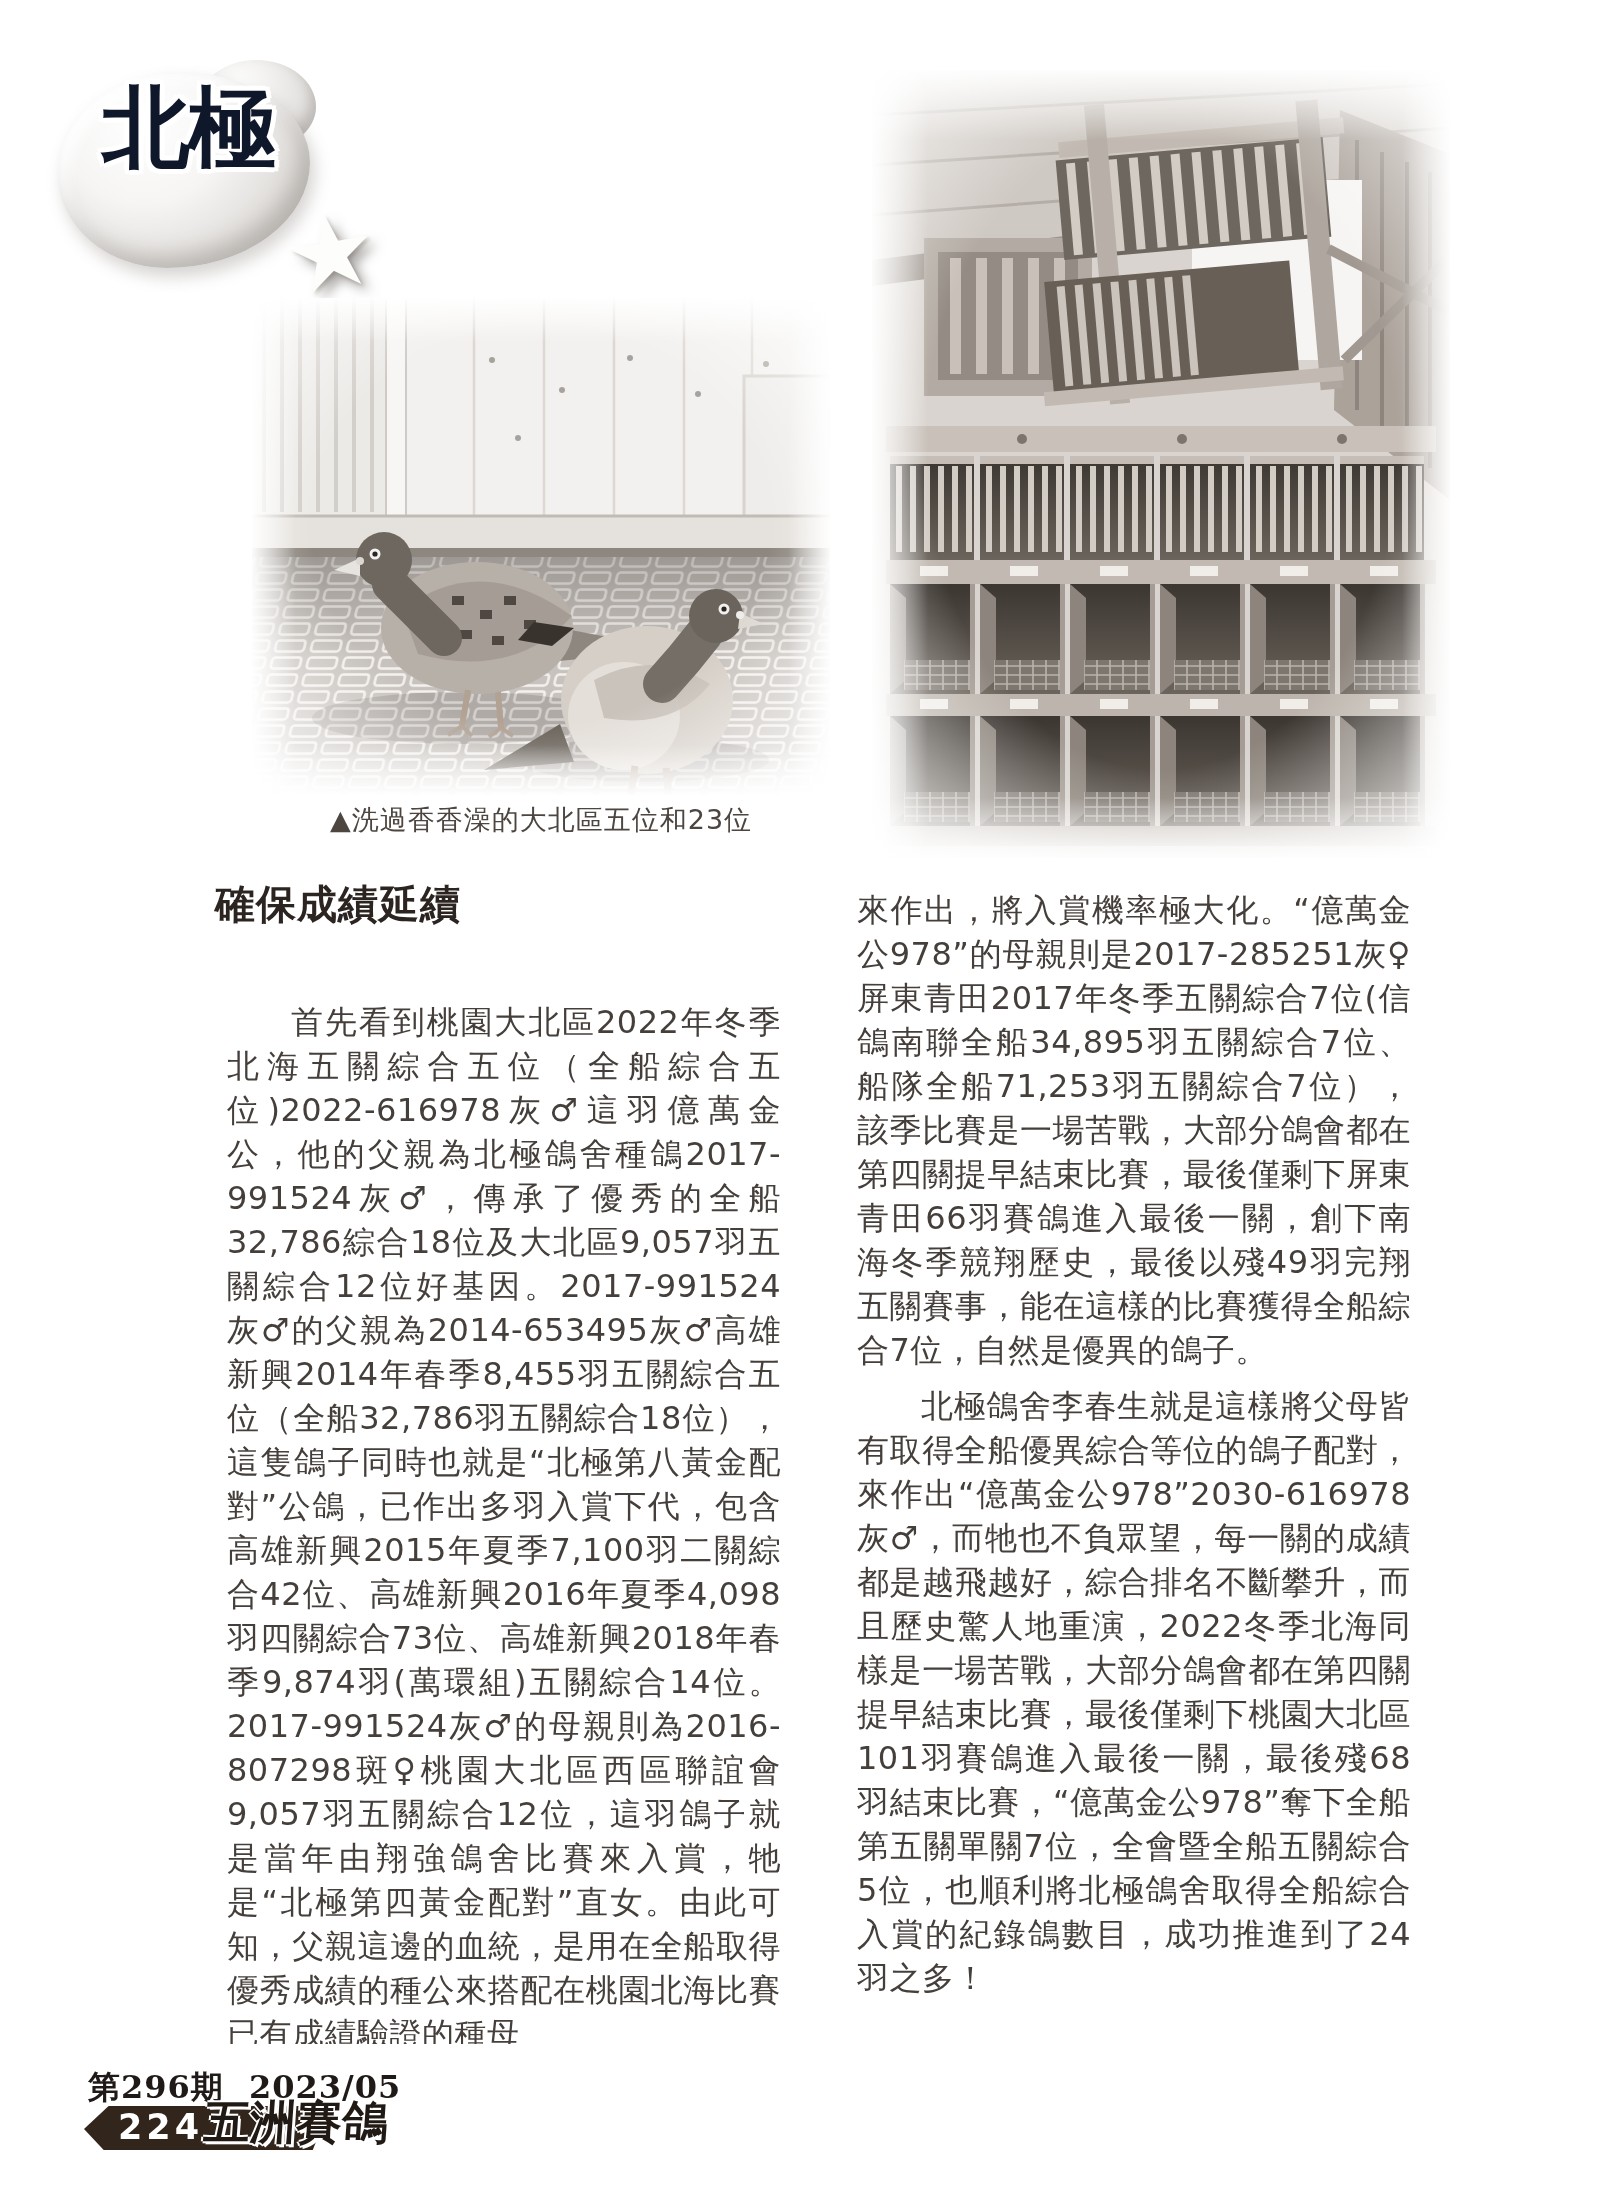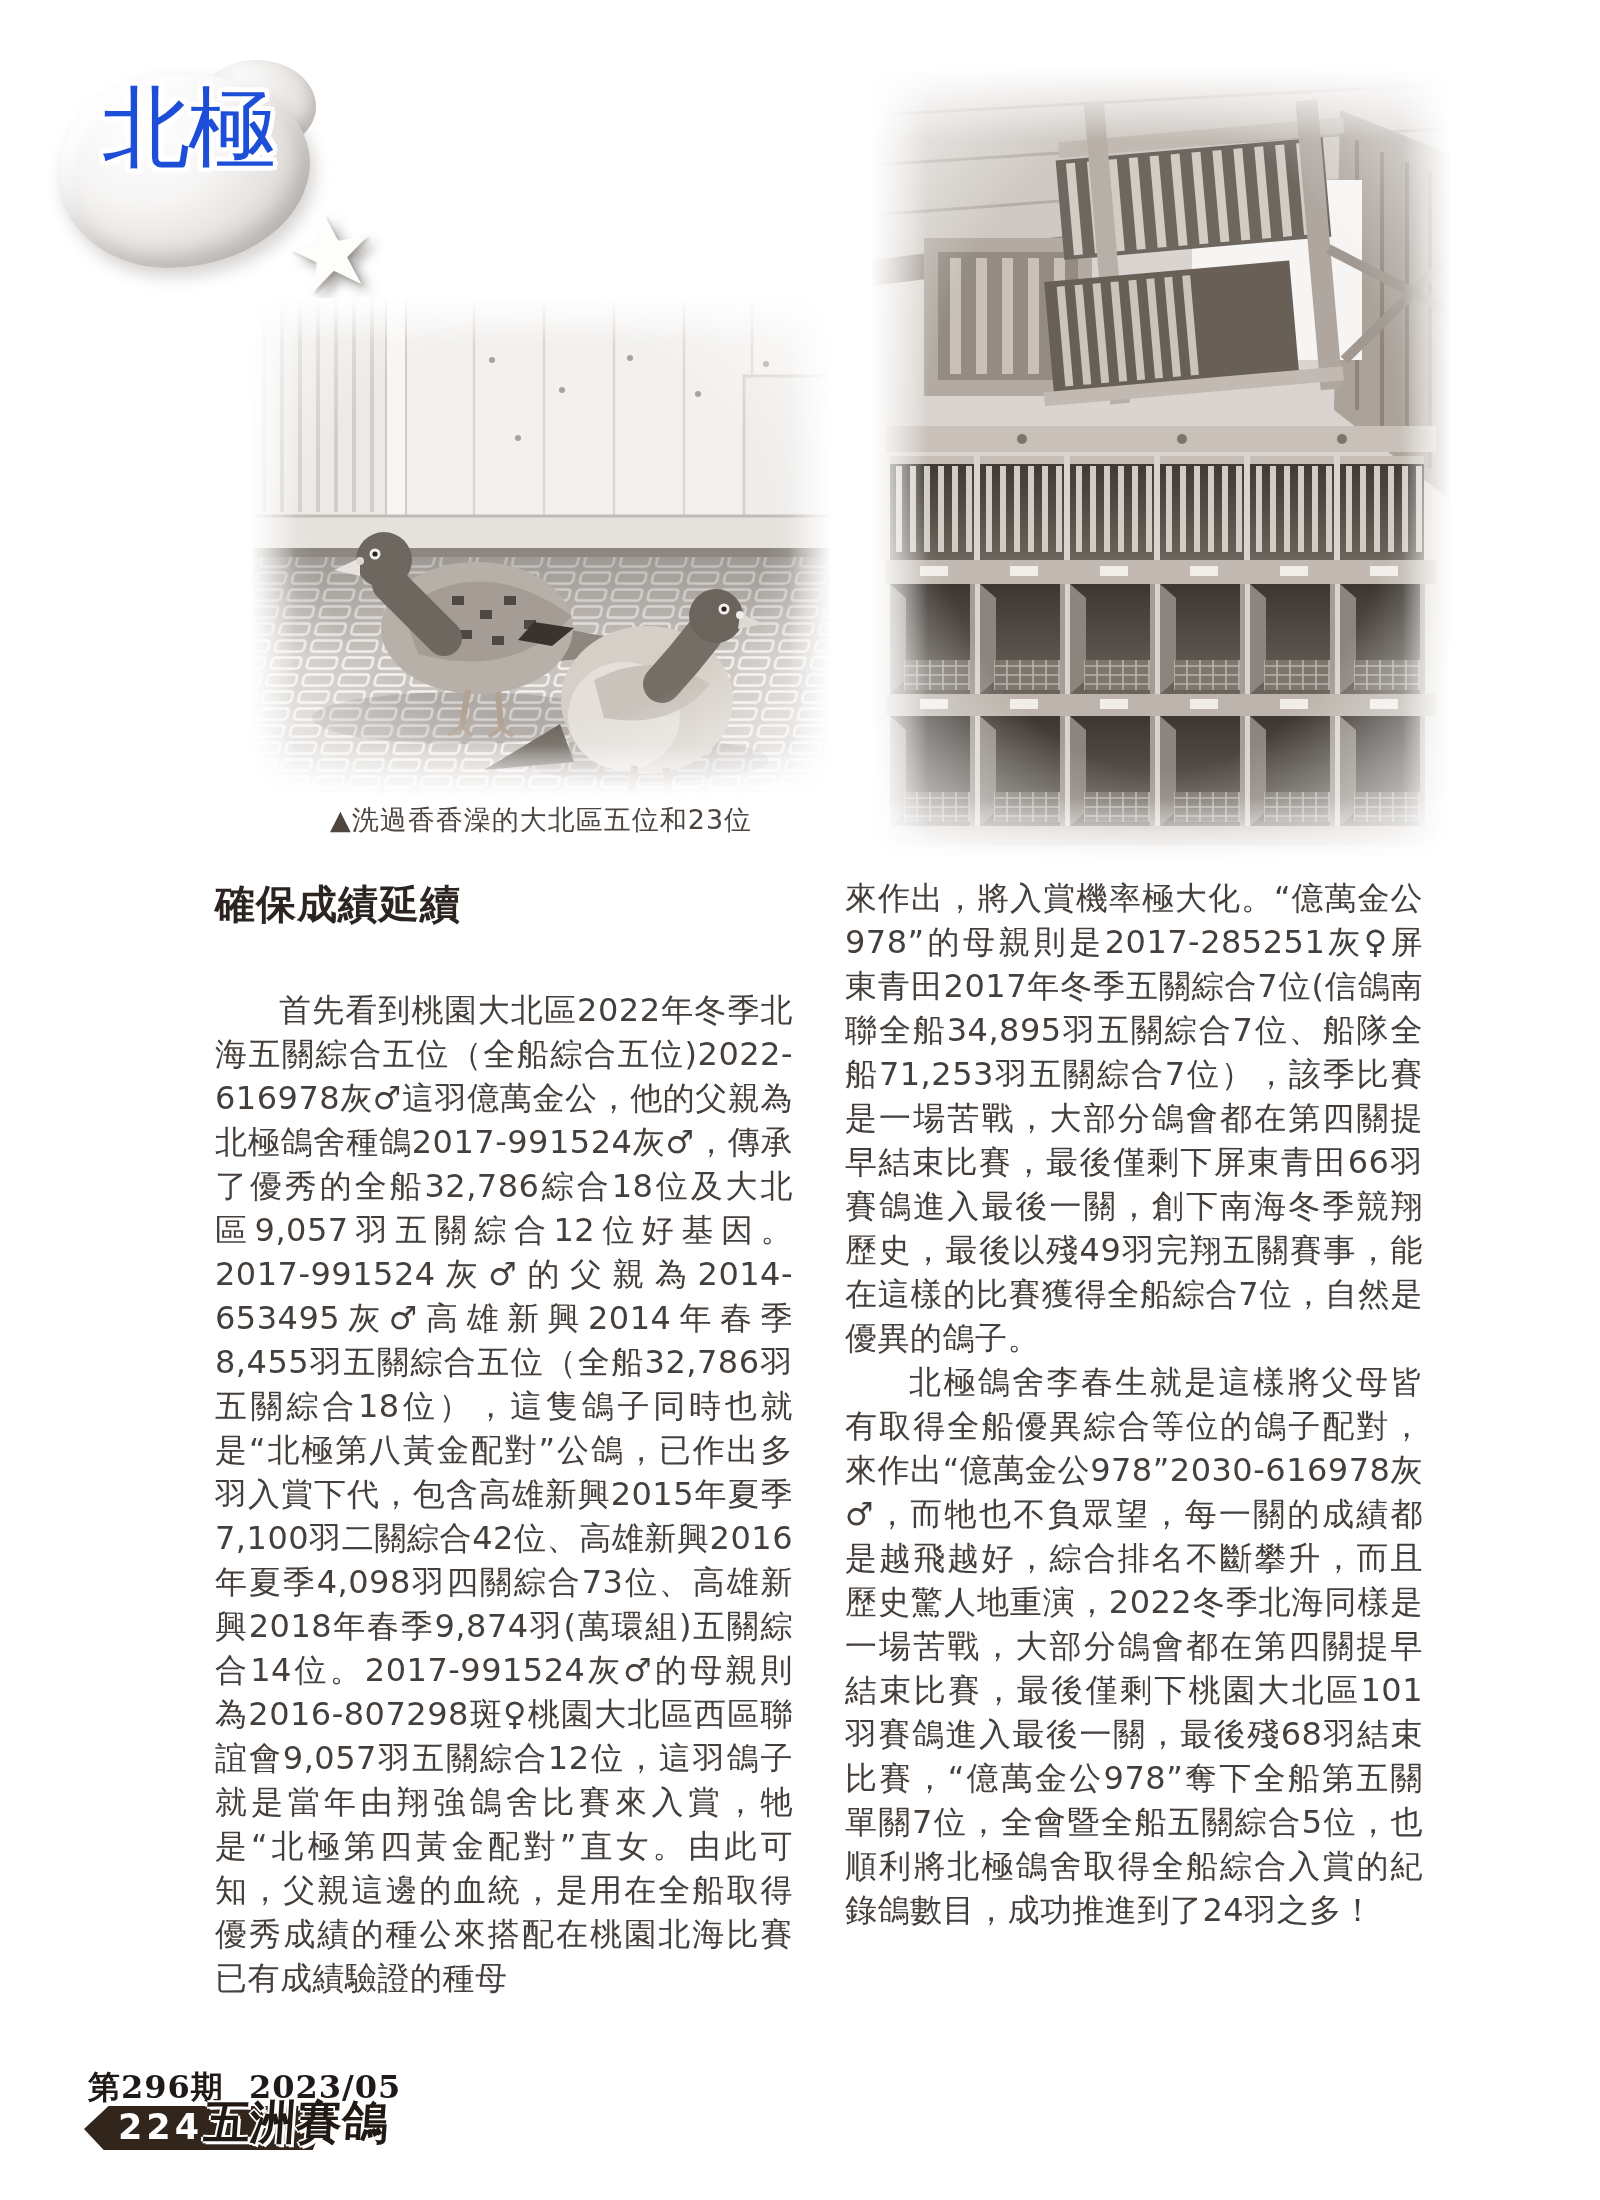--- a/index.html
+++ b/index.html
@@ -13,22 +13,22 @@
   .logo{position:absolute;left:46px;top:58px;width:330px;height:250px;}
   .cloud{position:absolute;left:12px;top:14px;width:252px;height:196px;
     background:radial-gradient(circle at 34% 24%,#ffffff 0%,#f6f5f4 38%,#dedbd8 72%,#c7c4c1 100%);
     border-radius:48% 52% 57% 43% / 52% 46% 54% 48%;
     box-shadow:inset -10px -12px 20px rgba(120,114,108,.35),inset 8px 10px 14px #ffffff,5px 9px 16px rgba(110,104,98,.28);
   }
   .cloud-bump{position:absolute;left:150px;top:2px;width:120px;height:90px;
     background:radial-gradient(circle at 35% 30%,#ffffff,#dcd9d6 85%);
     border-radius:50% 50% 46% 54%/55% 52% 48% 45%;
     box-shadow:inset -6px -8px 12px rgba(120,114,108,.3);}
-  .logo-text{position:absolute;left:56px;top:26px;font-weight:normal;
-    font-size:88px;line-height:88px;letter-spacing:-2px;color:#1d4ed8;
+  .logo-text{position:absolute;left:56px;top:26px;font-weight:bold;
+    font-size:88px;line-height:88px;letter-spacing:-2px;color:#0f172a;
     text-shadow:-5px 0 0 #fff,5px 0 0 #fff,0 -5px 0 #fff,0 5px 0 #fff,
                 -4px -4px 0 #fff,4px -4px 0 #fff,-4px 4px 0 #fff,4px 4px 0 #fff;
     white-space:nowrap;}
   .logo-star{position:absolute;left:238px;top:138px;width:110px;height:110px;
     font-size:104px;line-height:110px;color:#fdfdfc;transform:rotate(-10deg);
     text-shadow:7px 9px 12px rgba(95,90,85,.5),-2px -2px 2px #ffffff,2px 3px 4px #c9c5c1;}
   .logo-star::before{content:"★";}
   
   .photo{position:absolute;}
   .photo svg{display:block;}
@@ -37,21 +37,21 @@
   .caption{position:absolute;left:252px;top:802px;width:578px;text-align:center;
     font-size:27px;color:#4c4540;letter-spacing:1px;}
   
   .heading{position:absolute;left:215px;top:878px;width:600px;
     font-size:40px;line-height:52px;font-weight:800;color:#2b2421;letter-spacing:1px;}
   .col{position:absolute;width:578px;font-size:32px;line-height:44px;
     text-align:justify;text-justify:inter-character;letter-spacing:.5px;
     color:#453f3b;overflow:hidden;}
   .col-left{left:215px;top:988px;height:1056px;}
   .col-right{left:845px;top:876px;height:1192px;}
-  .para{margin:0;text-indent:2em;}
+  .para{margin:12px;text-indent:2em;}
   .para.cont{text-indent:0;}
   
   .issue-line{position:absolute;left:88px;top:2066px;font-family:"DejaVu Serif","Liberation Serif",serif;
     font-size:32px;color:#1f1a17;letter-spacing:1px;}
   .issue-line .issue{font-weight:bold;text-align:right;}
   .issue-line .date{margin-left:14px;font-weight:bold;}
   .page-banner{position:absolute;left:84px;top:2106px;width:246px;height:44px;
     background:#31251c;
     clip-path:polygon(0% 52%,10% 0%,100% 0%,93% 100%,8% 100%);
   }

